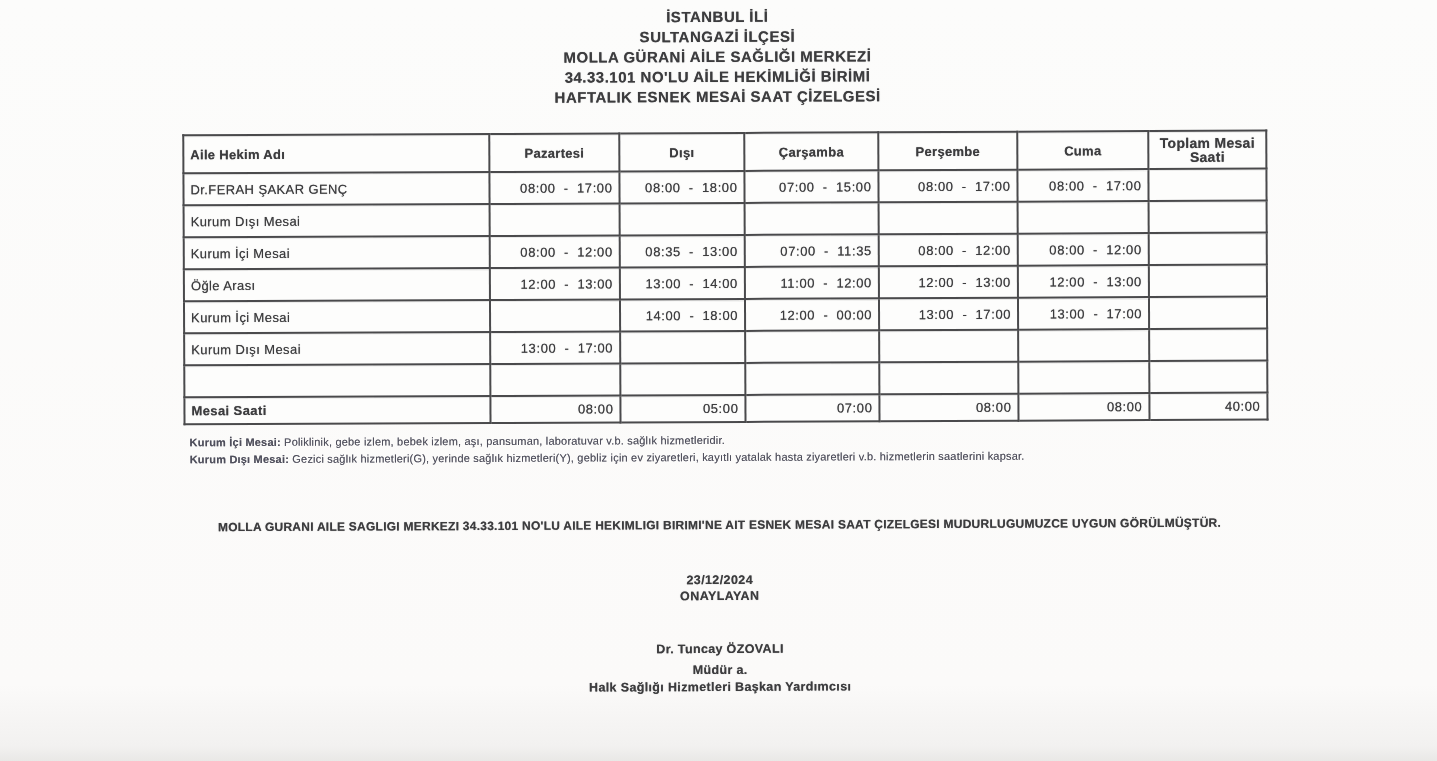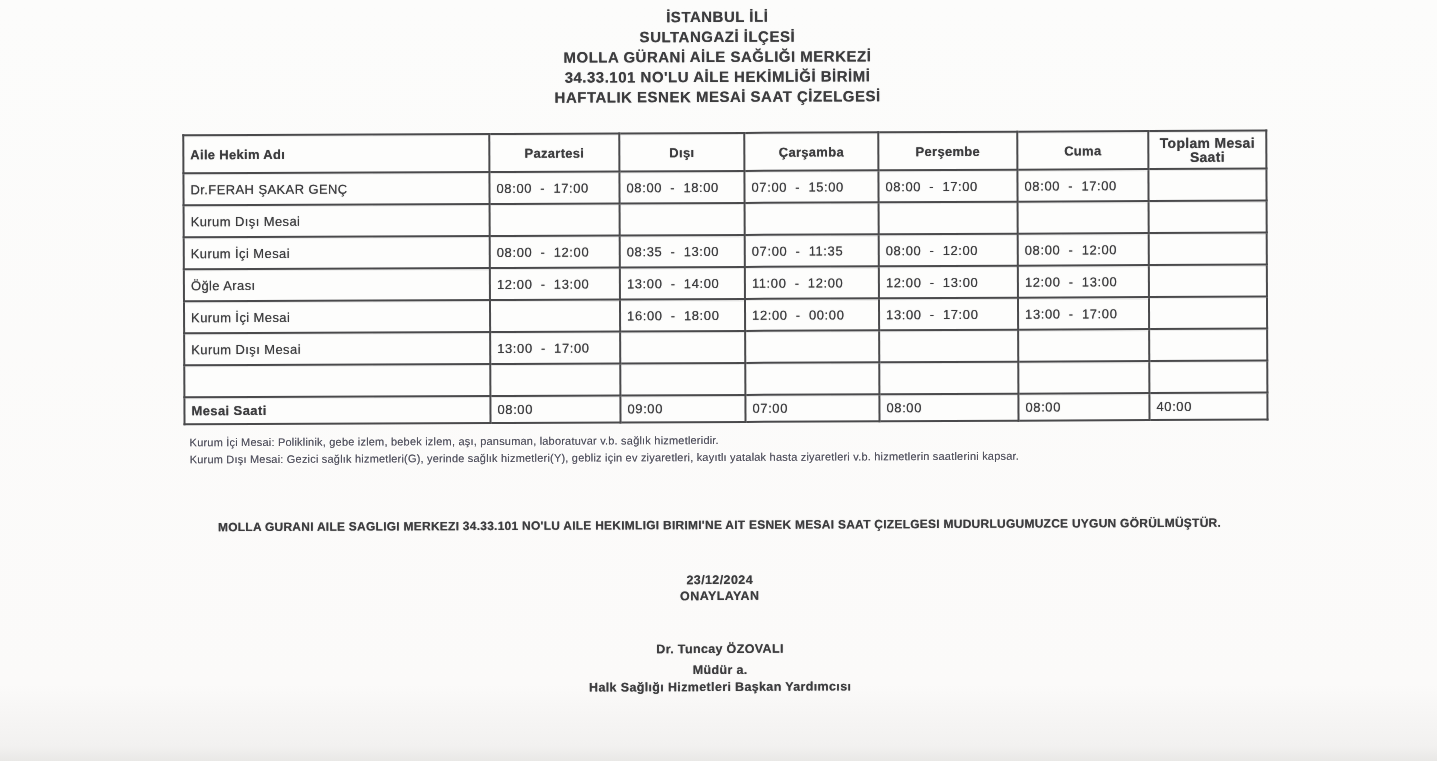--- a/index.html
+++ b/index.html
@@ -39,30 +39,30 @@
     background:#fdfdfc;
     box-shadow:inset 0 1px 0 rgba(90,90,92,0.12);
   }
   .schedule thead tr { height:38px; }
   .schedule tbody tr { height:32px; }
   .schedule tbody tr.total-row { height:27px; }
   .schedule th { font-weight:700; text-align:center; letter-spacing:0.3px; }
   .schedule th.name-head { text-align:left; }
   .schedule th.wrap { white-space:normal; line-height:14px; font-size:14px; }
   .schedule td.lbl { text-align:left; letter-spacing:0.4px; }
-  .schedule td.time { text-align:left; word-spacing:4px; letter-spacing:0.6px; }
+  .schedule td.time { text-align:right; word-spacing:4px; letter-spacing:0.6px; }
   .schedule tr.total-row td.lbl { font-weight:700; }
 
   .footnotes {
     position:absolute; left:189px; top:432px; width:1100px;
     font-size:11px; line-height:17px; color:#4f4f5c;
     text-shadow:0 0 0.5px rgba(79,79,92,0.6);
     letter-spacing:0.2px;
   }
-  .fn-label { font-weight:400;text-align:center; }
+  .fn-label { font-weight:700;text-align:center; }
 
   .approval {
     position:absolute; top:518px; left:0; width:100%;
     text-align:center; font-weight:700; font-size:12px;
     line-height:15.5px; letter-spacing:0.25px;
   }
   .approval .inner { max-width:1010px; margin:0 auto; }
 
   .date-block {
     position:absolute; top:572px; left:0; width:100%;
@@ -144,21 +144,21 @@
           <td class="time">12:00 - 13:00</td>
           <td class="time">13:00 - 14:00</td>
           <td class="time">11:00 - 12:00</td>
           <td class="time">12:00 - 13:00</td>
           <td class="time">12:00 - 13:00</td>
           <td class="time"></td>
         </tr>
         <tr>
           <td class="lbl">Kurum İçi Mesai</td>
           <td class="time"></td>
-          <td class="time">16:00 - 18:00</td>
+          <td class="time">14:00 - 18:00</td>
           <td class="time">12:00 - 00:00</td>
           <td class="time">13:00 - 17:00</td>
           <td class="time">13:00 - 17:00</td>
           <td class="time"></td>
         </tr>
         <tr>
           <td class="lbl">Kurum Dışı Mesai</td>
           <td class="time">13:00 - 17:00</td>
           <td class="time"></td>
           <td class="time"></td>
@@ -171,21 +171,21 @@
           <td class="time"></td>
           <td class="time"></td>
           <td class="time"></td>
           <td class="time"></td>
           <td class="time"></td>
           <td class="time"></td>
         </tr>
         <tr class="total-row">
           <td class="lbl">Mesai Saati</td>
           <td class="time">08:00</td>
-          <td class="time">09:00</td>
+          <td class="time">05:00</td>
           <td class="time">07:00</td>
           <td class="time">08:00</td>
           <td class="time">08:00</td>
           <td class="time">40:00</td>
         </tr>
       </tbody>
     </table>
 
     <div class="footnotes">
       <div>

